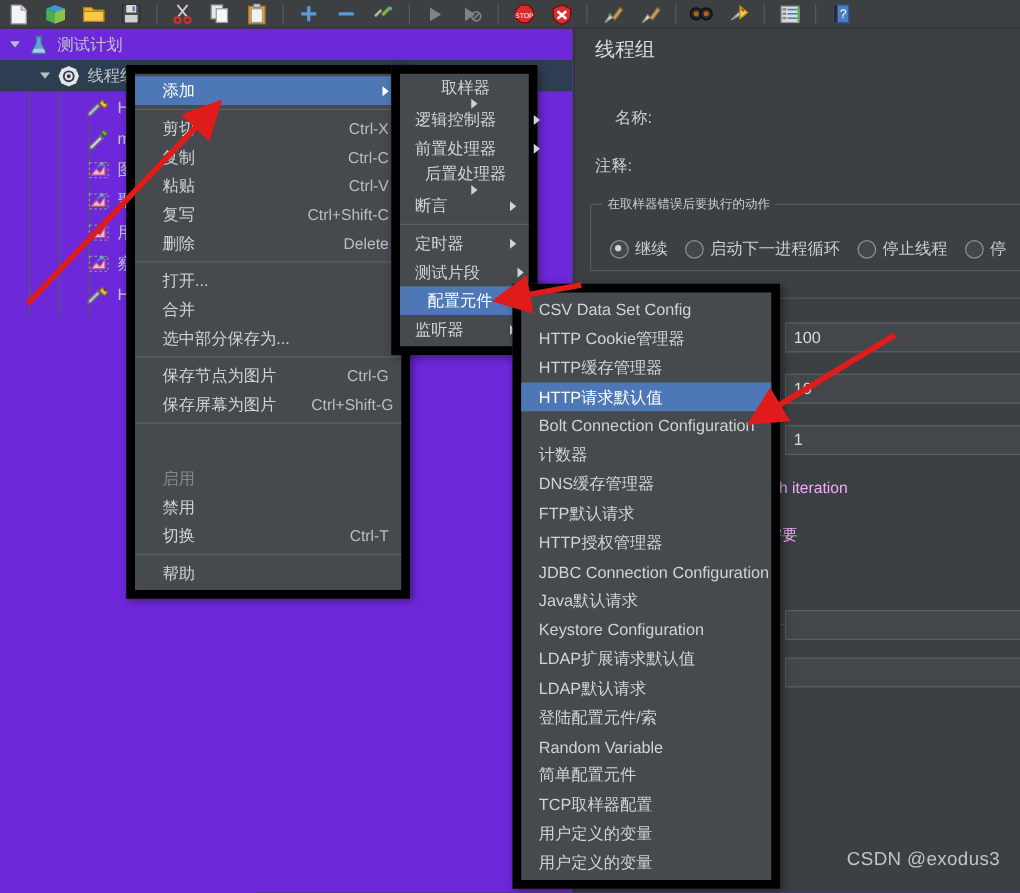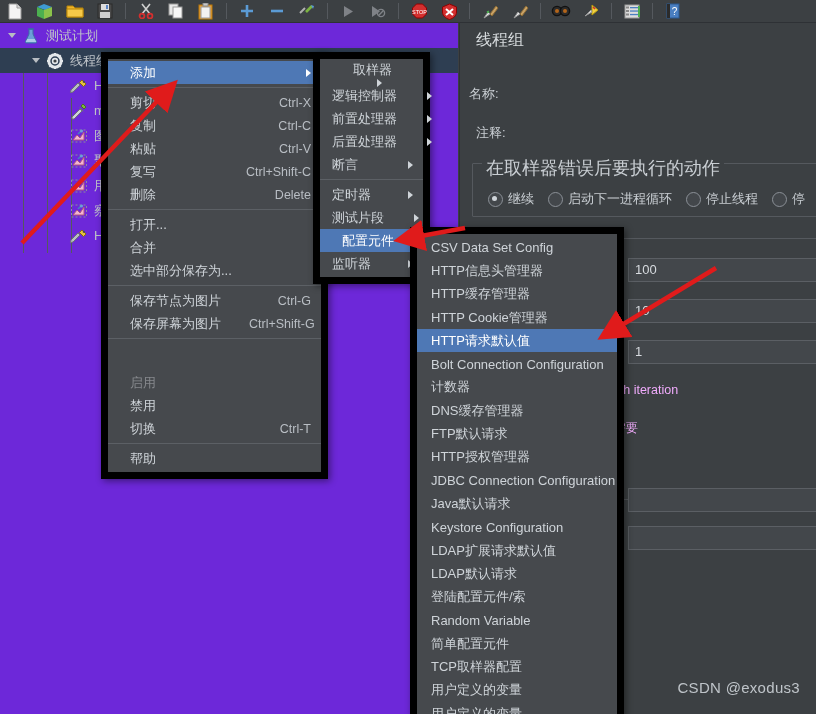--- a/index.html
+++ b/index.html
@@ -55,21 +55,21 @@
   .finput{
     background:#43474b;border:1px solid #5b5f64;height:24px;
     color:#d7dbdf;font-size:13px;padding:0 6px;line-height:24px;
     box-sizing:border-box;
   }
   .group{
     position:absolute;border:1px solid #55595e;border-radius:1px;
   }
   .group-title{
     position:absolute;top:-8px;left:9px;background:#3c4043;padding:0 4px;
-    font-size:18px;color:#c9ced3;white-space:nowrap;
+    font-size:10px;color:#c9ced3;white-space:nowrap;
   }
   .radio-row{position:absolute;display:flex;align-items:center;}
   .radio{display:flex;align-items:center;margin-right:14px;white-space:nowrap;}
   .rdot{
     width:13px;height:13px;border-radius:50%;border:1px solid #8b9097;
     background:#43474b;margin-right:5px;position:relative;flex:0 0 auto;
   }
   .rdot.on::after{
     content:"";position:absolute;left:3px;top:3px;width:5px;height:5px;
     border-radius:50%;background:#cfd4d9;
@@ -382,21 +382,21 @@
             <circle cx="14.8" cy="4.8" r="1.1" fill="#4a4a4a"></circle>
           </svg>
       </div>
       <div class="tree-label">HTT</div>
     </div>
   </div>
 
   <div class="right">
     <div class="panel-title">线程组</div>
 
-    <div class="frow" style="left:9px;top:62px;">
+    <div class="frow" style="left:32px;top:62px;">
       <span class="flabel">名称:</span>
     </div>
 
     <div class="frow" style="left:16px;top:101px;">
       <span class="flabel">注释:</span>
     </div>
 
     <div class="group" style="left:12px;top:140px;width:400px;height:52px;">
       <div class="group-title">在取样器错误后要执行的动作</div>
     </div>
@@ -514,21 +514,21 @@
     <div class="mi" style="padding-left:12px;">
       <span class="mlabel">逻辑控制器</span>
       <span class="spacer"></span>
         <span class="arrow"></span>
     </div>
     <div class="mi" style="padding-left:12px;">
       <span class="mlabel">前置处理器</span>
       <span class="spacer"></span>
         <span class="arrow"></span>
     </div>
-    <div class="mi" style="padding-left:12px;">
+    <div class="mi" style="padding-left:12px;flex-direction:column;">
       <span class="mlabel">后置处理器</span>
       <span class="spacer"></span>
         <span class="arrow"></span>
     </div>
     <div class="mi" style="padding-left:12px;">
       <span class="mlabel">断言</span>
       <span class="spacer"></span>
         <span class="arrow"></span>
     </div>
     <div class="msep"></div>
@@ -552,27 +552,24 @@
       <span class="spacer"></span>
         <span class="arrow"></span>
     </div>
   </div>
 
   <div class="menu" id="menu-config">
     <div class="mi">
         <span>CSV Data Set Config</span>
       </div>
     <div class="mi">
-        <span>HTTP信息头管理器</span>
+        <span>HTTP Cookie管理器</span>
       </div>
     <div class="mi">
         <span>HTTP缓存管理器</span>
-      </div>
-    <div class="mi">
-        <span>HTTP Cookie管理器</span>
       </div>
     <div class="mi hl">
         <span>HTTP请求默认值</span>
       </div>
     <div class="mi">
         <span>Bolt Connection Configuration</span>
       </div>
     <div class="mi">
         <span>计数器</span>
       </div>

